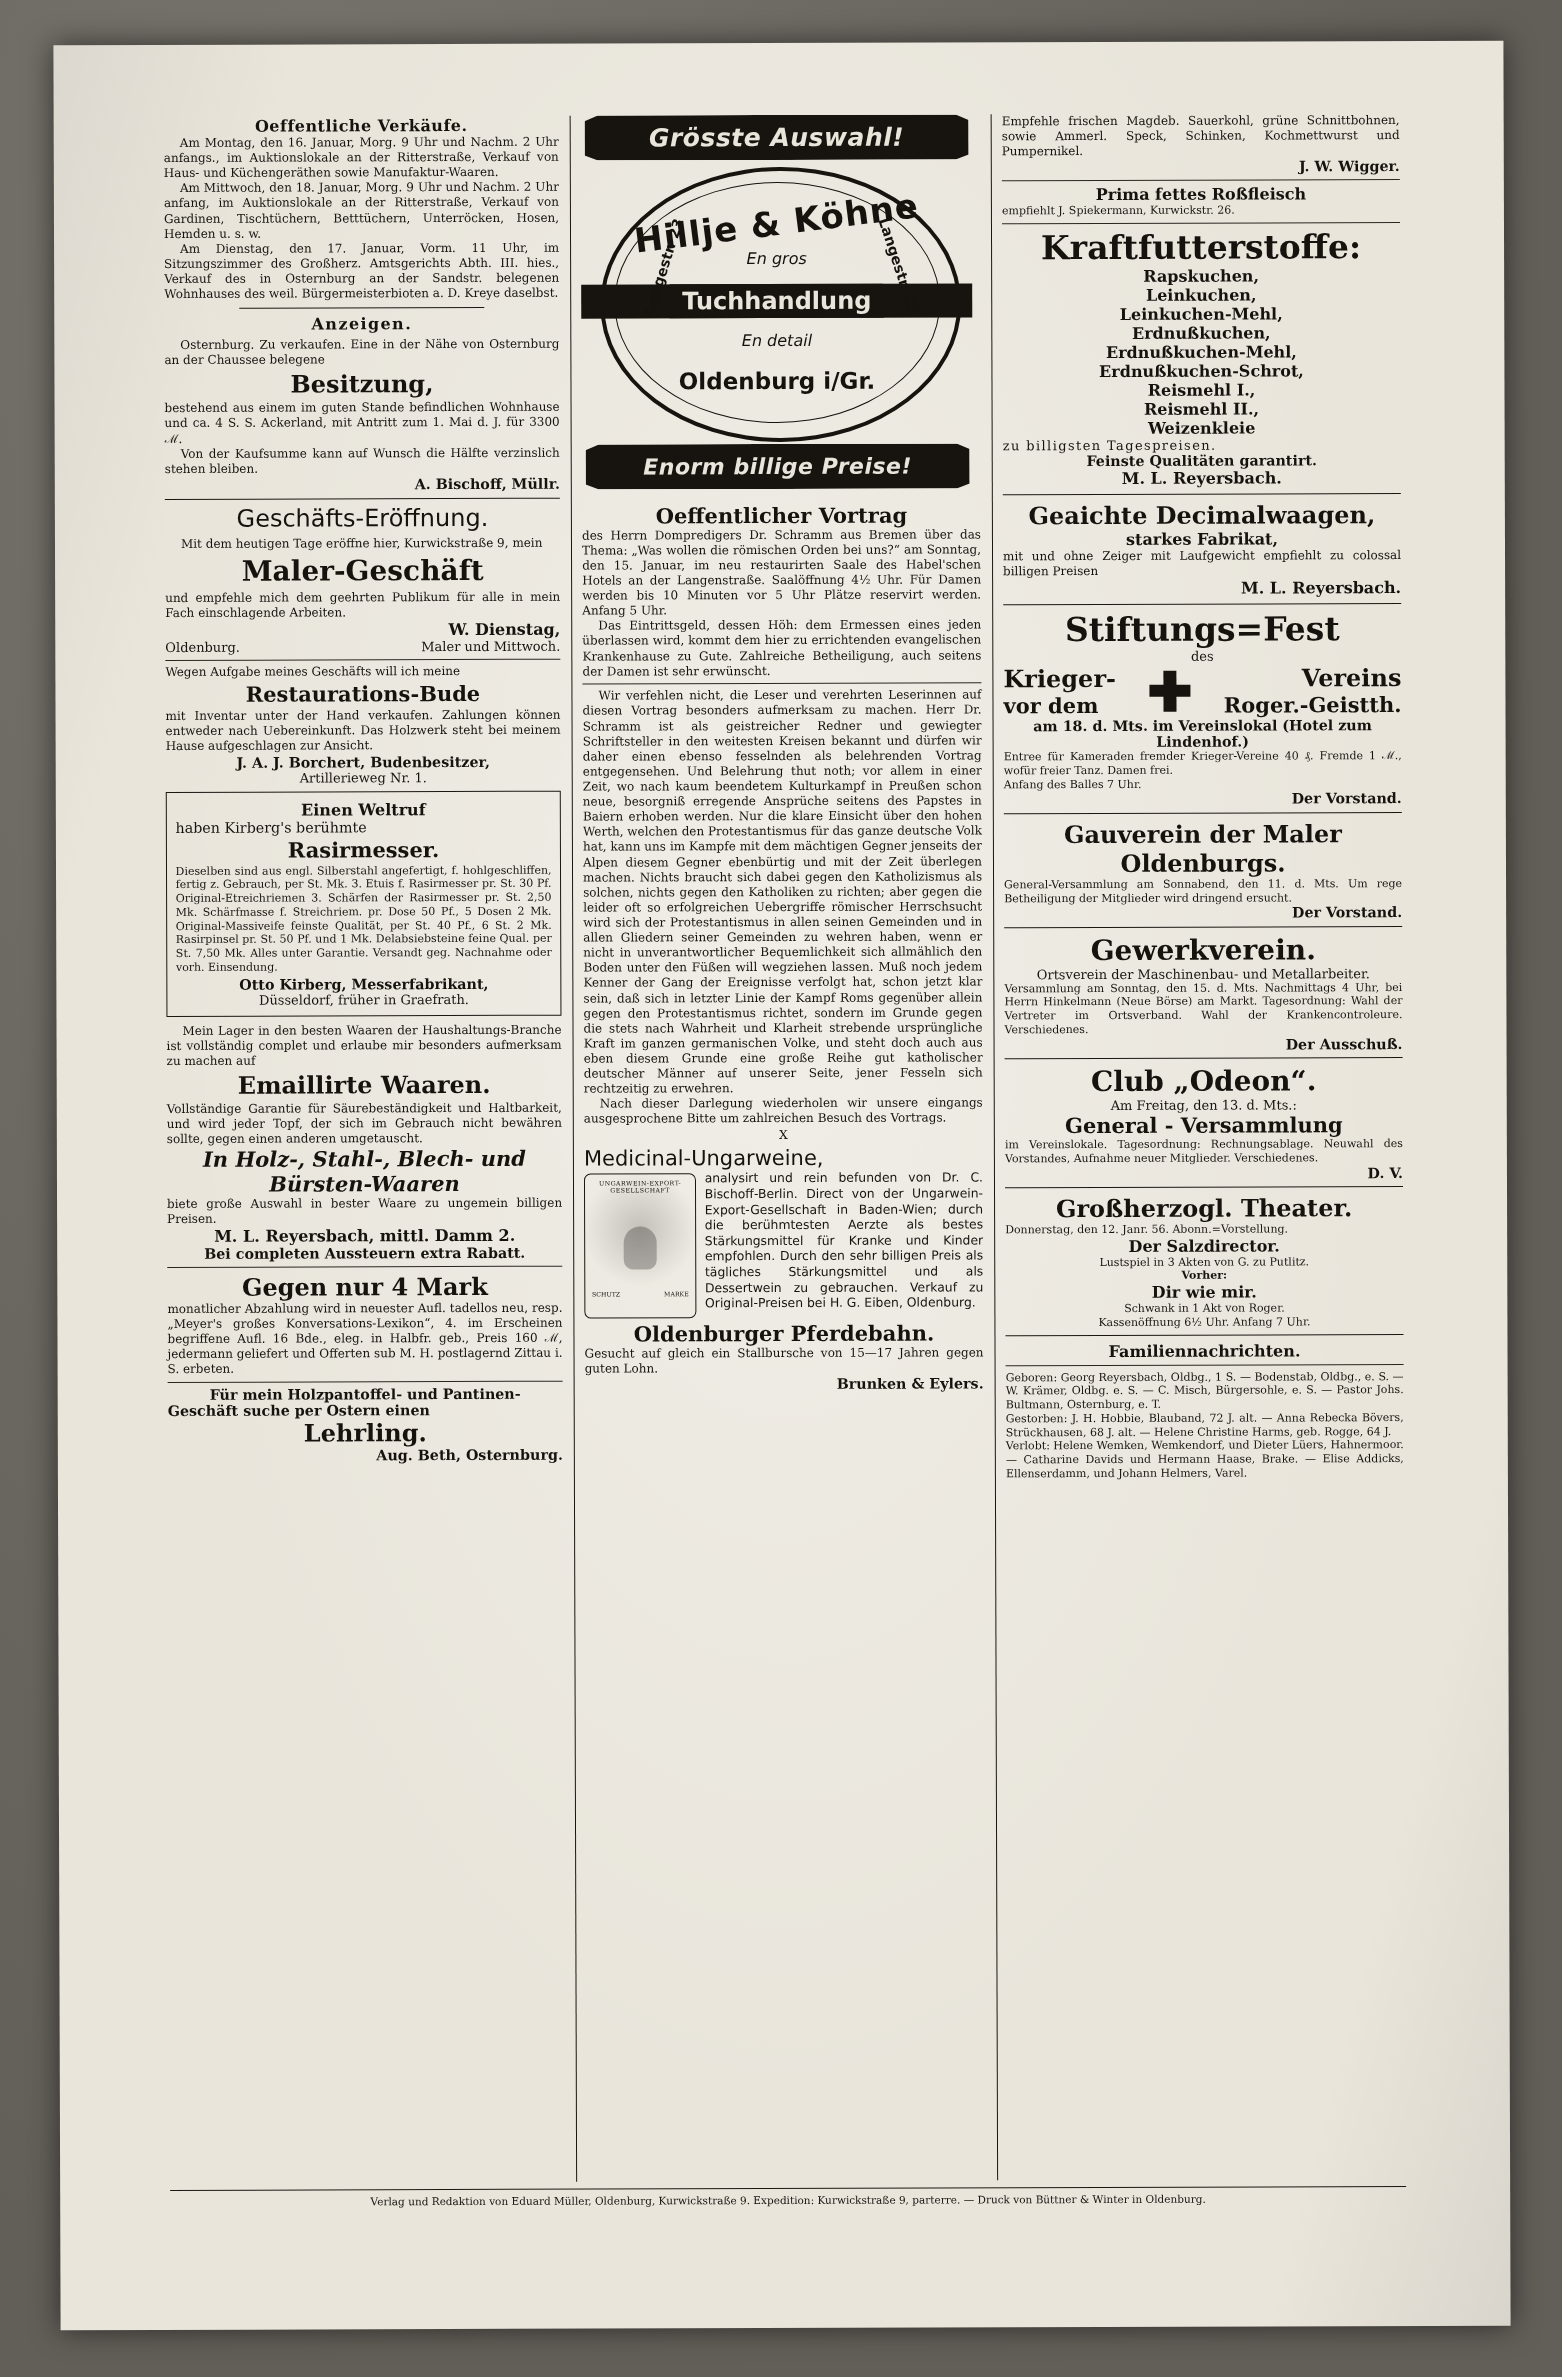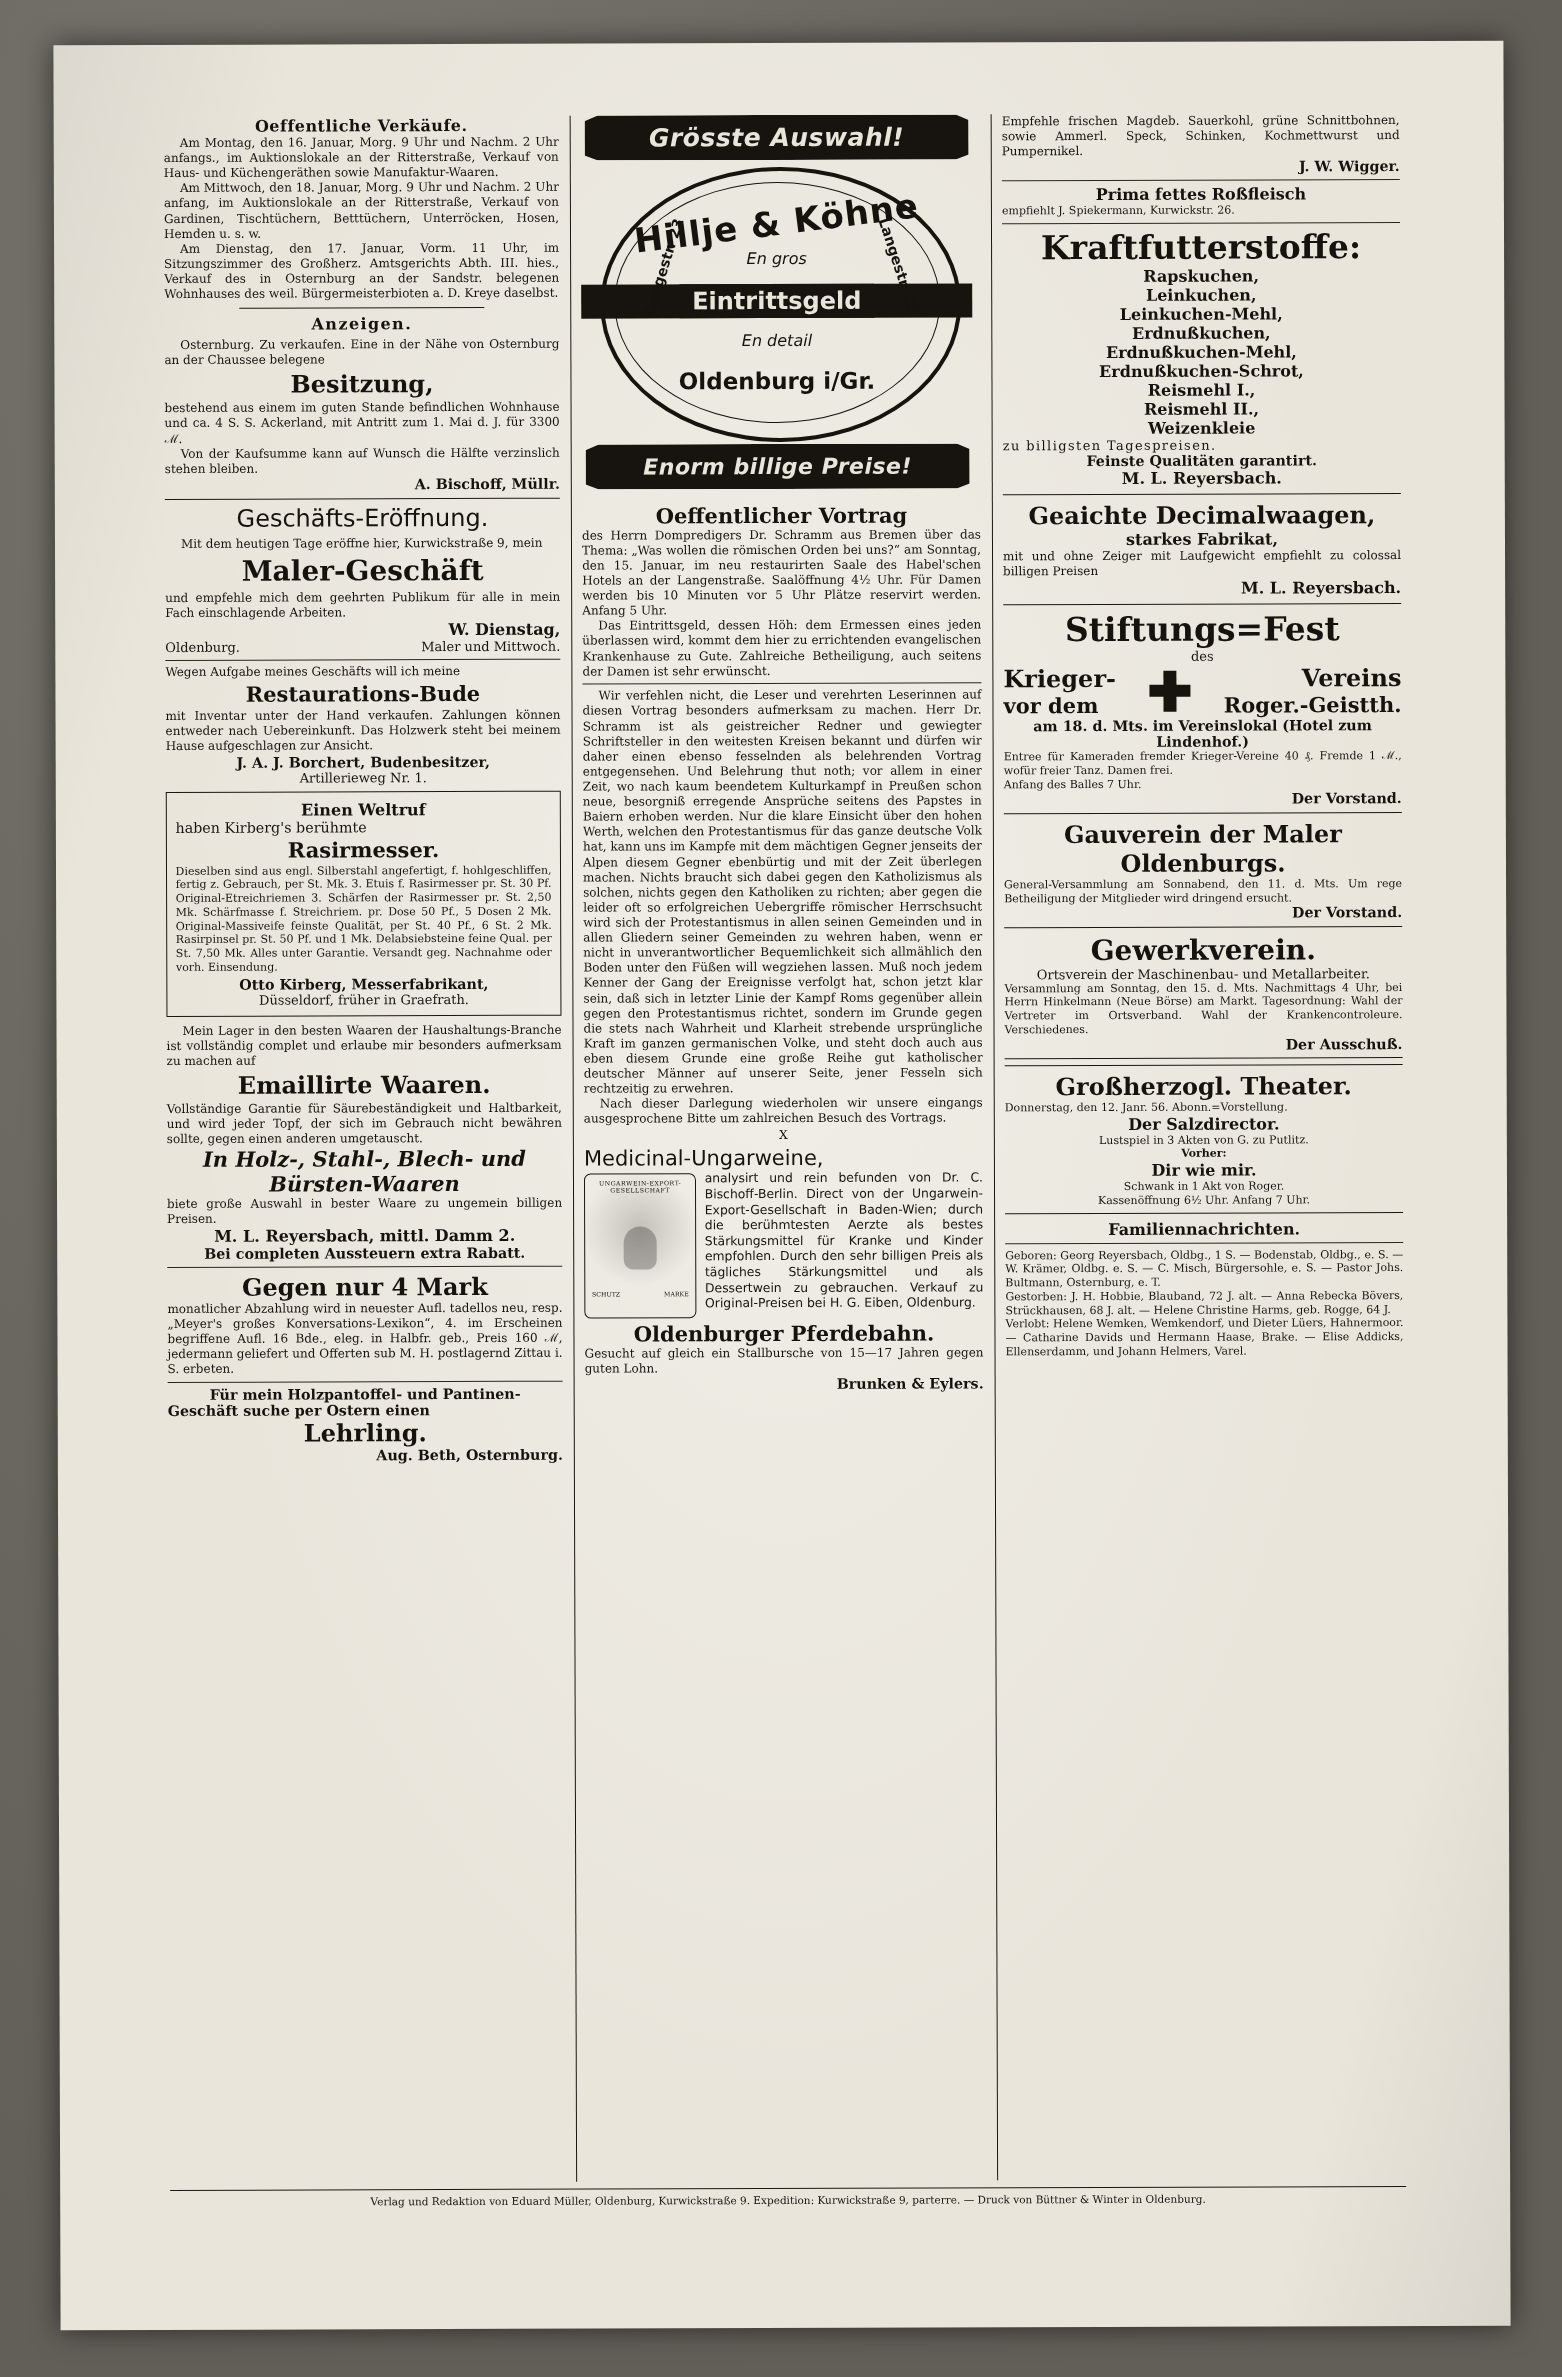--- a/index.html
+++ b/index.html
@@ -234,21 +234,21 @@
     </div>
 
     <div class="col col2">
 
       <div class="logo">
         <div class="banner top">Grösste Auswahl!</div>
         <div class="oval"></div>
         <div class="oval2"></div>
         <div class="logoname">Hillje &amp; Köhne</div>
         <div class="logoengros">En gros</div>
-        <div class="logomid"><span>Eintrittsgeld</span></div>
+        <div class="logomid"><span>Tuchhandlung</span></div>
         <div class="logoendet">En detail</div>
         <div class="logocity">Oldenburg i/Gr.</div>
         <div class="logoleft">Langestr. 23</div>
         <div class="logoright">Langestr. 23</div>
         <div class="banner bot">Enorm billige Preise!</div>
       </div>
 
       <div class="blk">
         <div class="ctr big3 b">Oeffentlicher Vortrag</div>
         <div class="just noind">des Herrn Dompredigers Dr. Schramm aus Bremen über das Thema: „Was wollen die römischen Orden bei uns?“ am Sonntag, den 15. Januar, im neu restaurirten Saale des Habel'schen Hotels an der Langenstraße. Saalöffnung 4½ Uhr. Für Damen werden bis 10 Minuten vor 5 Uhr Plätze reservirt werden. Anfang 5 Uhr.</div>
@@ -357,20 +357,27 @@
 
       <div class="blk">
         <div class="ctr big1 b">Gewerkverein.</div>
         <div class="ctr t4">Ortsverein der Maschinenbau- und Metallarbeiter.</div>
         <div class="just noind small">Versammlung am Sonntag, den 15. d. Mts. Nachmittags 4 Uhr, bei Herrn Hinkelmann (Neue Börse) am Markt. Tagesordnung: Wahl der Vertreter im Ortsverband. Wahl der Krankencontroleure. Verschiedenes.</div>
         <div class="rt t3 b">Der Ausschuß.</div>
       </div>
 
       <hr class="hr">
 
+      <div class="blk">
+        <div class="ctr big1 b">Club „Odeon“.</div>
+        <div class="ctr t4">Am Freitag, den 13. d. Mts.:</div>
+        <div class="ctr big3 b">General - Versammlung</div>
+        <div class="just noind small">im Vereinslokale. Tagesordnung: Rechnungsablage. Neuwahl des Vorstandes, Aufnahme neuer Mitglieder. Verschiedenes.</div>
+        <div class="rt t3 b">D. V.</div>
+      </div>
 
       <hr class="hr">
 
       <div class="blk">
         <div class="ctr big2 b">Großherzogl. Theater.</div>
         <div class="small">Donnerstag, den 12. Janr.  56. Abonn.=Vorstellung.</div>
         <div class="ctr t2 b">Der Salzdirector.</div>
         <div class="ctr small">Lustspiel in 3 Akten von G. zu Putlitz.</div>
         <div class="ctr small b">Vorher:</div>
         <div class="ctr t2 b">Dir wie mir.</div>

